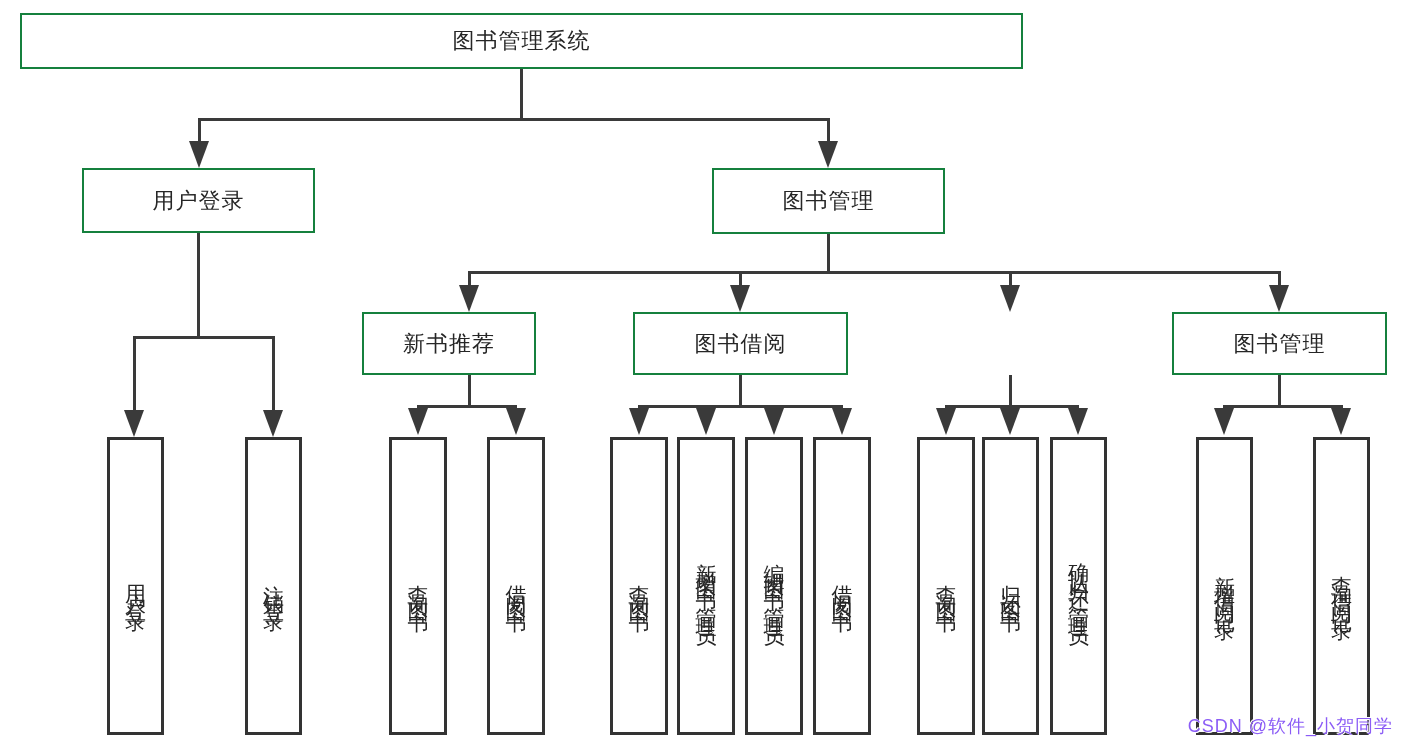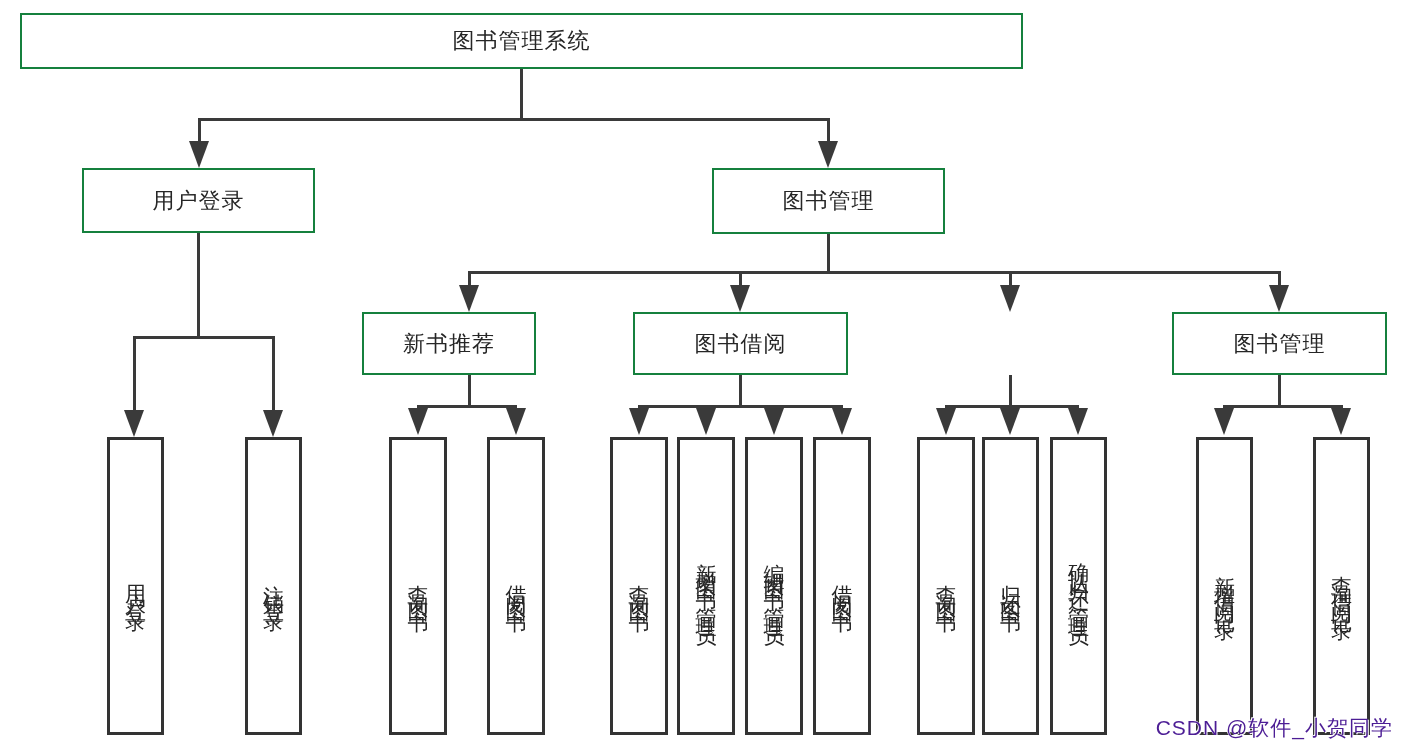--- a/index.html
+++ b/index.html
@@ -57,22 +57,22 @@
     height: 0;
     border-left: 10px solid transparent;
     border-right: 10px solid transparent;
     border-top: 27px solid #3a3a3a;
     z-index: 1;
   }
   .watermark {
     position: absolute;
     top: 714px;
     right: 12px;
-    font-size: 21px;
-    color: #4c1d95;
+    font-size: 18px;
+    color: #8b5cf6;
     letter-spacing: 1px;
     white-space: nowrap;
     z-index: 5;
     text-shadow: 1px 1px 0 #ffffff, -1px -1px 0 #ffffff;
     margin-left: 22px;
   }
 </style>
 </head>
 <body>
 

